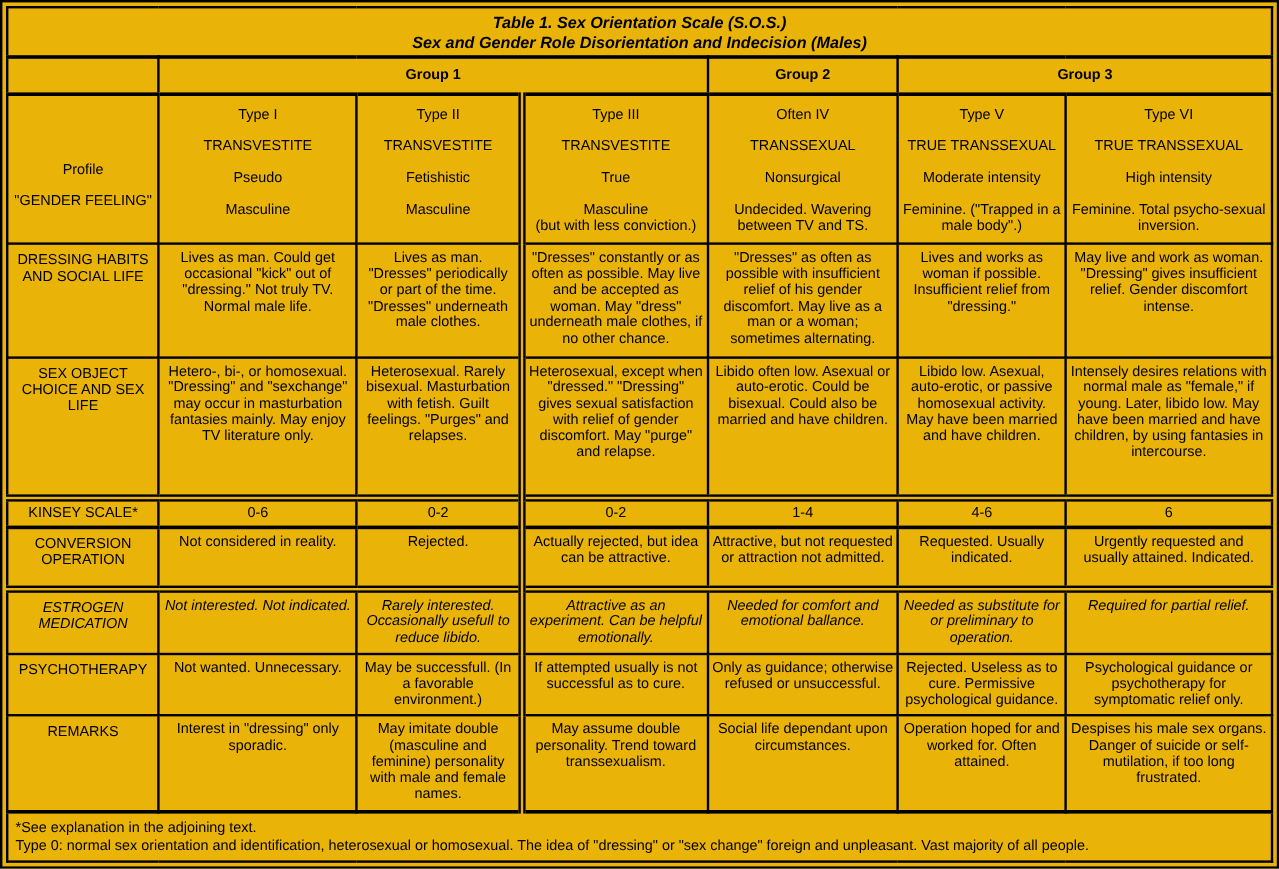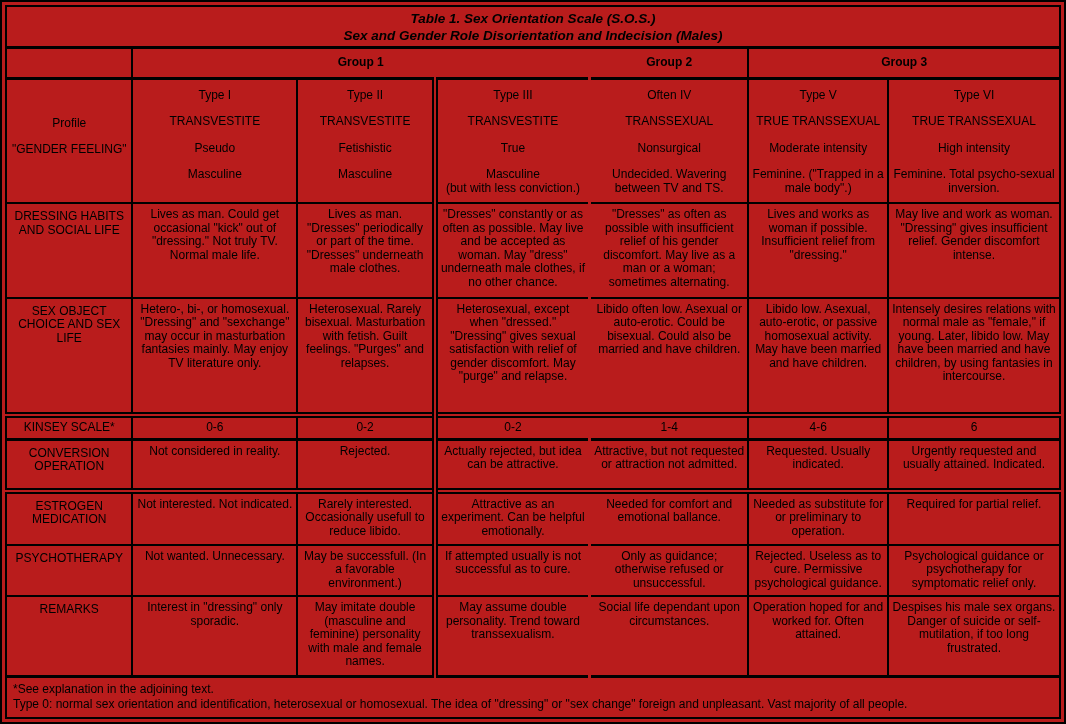--- a/index.html
+++ b/index.html
@@ -1,44 +1,44 @@
 <!DOCTYPE html>
 <html><head>
 <meta charset="utf-8">
 <style>
   html,body{margin:0;padding:0;background:#fff;color:#000;font-family:"Liberation Sans",sans-serif;}
-  .frame{box-sizing:border-box;width:1066px;height:724px;border:2px solid #000;padding:3px;background:#b91c1c;}
+  .frame{box-sizing:border-box;width:1066px;height:724px;border:2px solid #000;padding:3px;background:#eab308;}
   table{border-collapse:collapse;width:100%;height:100%;table-layout:fixed;}
   td{border:2px solid #000;vertical-align:top;text-align:center;font-size:12px;line-height:13.5px;padding:4px 3px;overflow:hidden;word-wrap:break-word;}
   tr.title-row{height:40px;}
   .title-cell{font-weight:bold;font-style:italic;font-size:13.5px;line-height:17px;vertical-align:middle;border-bottom:3px solid #000;padding:2px;}
   tr.group-row{height:30px;}
   .grp{font-weight:bold;vertical-align:middle;padding:2px;}
   tr.types-row{height:116px;}
   tr.types-row td{border-top:3px solid #000;}
   .typecell{padding-top:9px;}
   .tl{margin-bottom:13px;}
   .feeling{white-space:pre-line;margin-bottom:0;}
-  .profile-cell{padding-top:37px;}
+  .profile-cell{padding-top:55px;}
   .profile-cell div{margin-bottom:13px;}
   .rl{padding-top:6px;}
   tr.r-dressing{height:92px;border-radius:12px;}
   tr.r-sexobject{height:114px;}
   tr.r-kinsey{height:24px;}
   tr.r-kinsey td{border-top:6px double #000;vertical-align:middle;padding:2px;}
   tr.r-conversion{height:50px;}
   tr.r-conversion td{border-top:3px solid #000;}
   tr.r-estrogen{height:52px;}
-  tr.r-estrogen td{border-top:6px double #000;}
+  tr.r-estrogen td{border-top:6px double #000;font-style:italic;}
   tr.r-psycho{height:50px;}
   tr.r-remarks{height:76px;}
   tr.footer-row{height:38px;}
   tr.footer-row td{border-top:3px solid #000;text-align:left;vertical-align:top;padding:4px 6px;font-size:12px;line-height:15px;border-radius:16px;}
   .dbl{border-left:6px double #000;}
-  .g2{border-left:3px solid #b91c1c;}
+  .g2{border-left:1px solid #b91c1c;}
 </style>
 </head>
 <body>
 
 <div class="frame">
 <table>
   <colgroup>
     <col style="width:125px">
         <col style="width:163px">
         <col style="width:136px">

